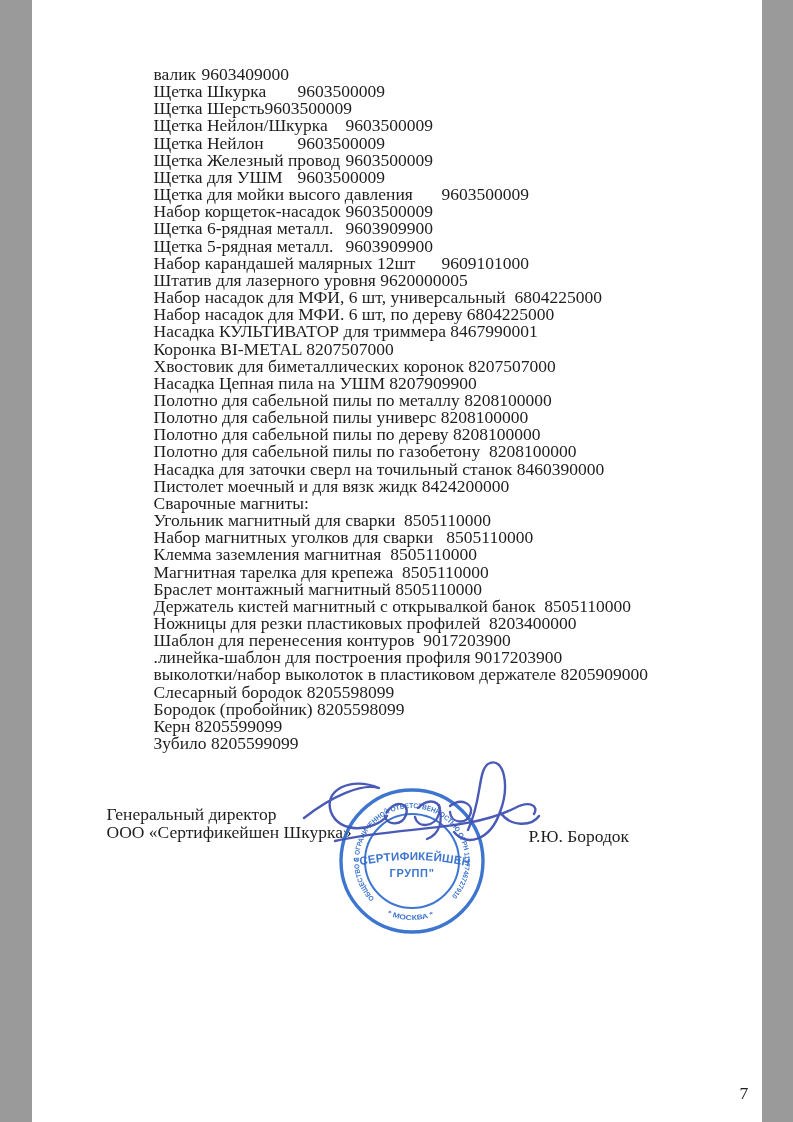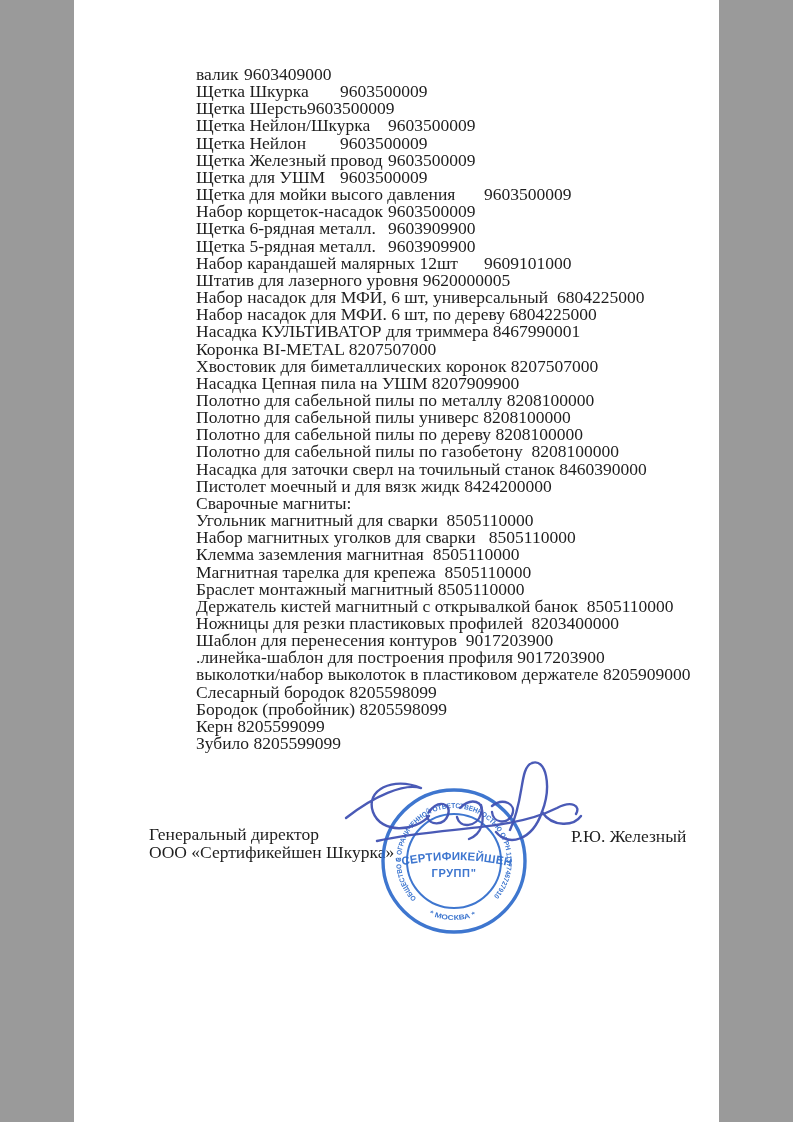--- a/index.html
+++ b/index.html
@@ -1,18 +1,18 @@
 <!DOCTYPE html>
 <html><head>
 <meta charset="utf-8">
 <style>
   html,body{margin:0;padding:0;background:#9a9a9a;}
   .page{
     position:relative;
-    width:645px;height:1122px;
+    width:730px;height:1122px;
     margin:0 auto;
     background:#ffffff;
     font-family:"Liberation Serif", serif;
     color:#222;
     overflow:hidden;
   }
   .doc-text{
     position:absolute;
     left:122px;top:66px;
     font-size:17.5px;
@@ -22,21 +22,20 @@
     -moz-tab-size:48px;
     color:#1e1e1e;
   }
   .doc-line{white-space:pre;}
   .footer-left{
     position:absolute;
     left:75px;top:806px;
     font-size:17.5px;
     line-height:17.6px;
     color:#1e1e1e;
-    margin-top:20px;
   }
   .signer{
     position:absolute;
     left:497px;top:826px;
     font-size:17.5px;
     color:#1e1e1e;
   }
   .page-number{
     position:absolute;
     left:708px;top:1083px;
@@ -54,21 +53,21 @@
 
 <div class="page">
 
   <div class="doc-text"><div class="doc-line">валик	9603409000</div><div class="doc-line">Щетка Шкурка	9603500009</div><div class="doc-line">Щетка Шерсть9603500009</div><div class="doc-line">Щетка Нейлон/Шкурка	9603500009</div><div class="doc-line">Щетка Нейлон	9603500009</div><div class="doc-line">Щетка Железный провод	9603500009</div><div class="doc-line">Щетка для УШМ	9603500009</div><div class="doc-line">Щетка для мойки высого давления	9603500009</div><div class="doc-line">Набор корщеток-насадок	9603500009</div><div class="doc-line">Щетка 6-рядная металл.	9603909900</div><div class="doc-line">Щетка 5-рядная металл.	9603909900</div><div class="doc-line">Набор карандашей малярных 12шт	9609101000</div><div class="doc-line">Штатив для лазерного уровня 9620000005</div><div class="doc-line">Набор насадок для МФИ, 6 шт, универсальный  6804225000</div><div class="doc-line">Набор насадок для МФИ. 6 шт, по дереву 6804225000</div><div class="doc-line">Насадка КУЛЬТИВАТОР для триммера 8467990001</div><div class="doc-line">Коронка BI-METAL 8207507000</div><div class="doc-line">Хвостовик для биметаллических коронок 8207507000</div><div class="doc-line">Насадка Цепная пила на УШМ 8207909900</div><div class="doc-line">Полотно для сабельной пилы по металлу 8208100000</div><div class="doc-line">Полотно для сабельной пилы универс 8208100000</div><div class="doc-line">Полотно для сабельной пилы по дереву 8208100000</div><div class="doc-line">Полотно для сабельной пилы по газобетону  8208100000</div><div class="doc-line">Насадка для заточки сверл на точильный станок 8460390000</div><div class="doc-line">Пистолет моечный и для вязк жидк 8424200000</div><div class="doc-line">Сварочные магниты:</div><div class="doc-line">Угольник магнитный для сварки  8505110000</div><div class="doc-line">Набор магнитных уголков для сварки   8505110000</div><div class="doc-line">Клемма заземления магнитная  8505110000</div><div class="doc-line">Магнитная тарелка для крепежа  8505110000</div><div class="doc-line">Браслет монтажный магнитный 8505110000</div><div class="doc-line">Держатель кистей магнитный с открывалкой банок  8505110000</div><div class="doc-line">Ножницы для резки пластиковых профилей  8203400000</div><div class="doc-line">Шаблон для перенесения контуров  9017203900</div><div class="doc-line">.линейка-шаблон для построения профиля 9017203900</div><div class="doc-line">выколотки/набор выколоток в пластиковом держателе 8205909000</div><div class="doc-line">Слесарный бородок 8205598099</div><div class="doc-line">Бородок (пробойник) 8205598099</div><div class="doc-line">Керн 8205599099</div><div class="doc-line">Зубило 8205599099</div></div>
 
   <div class="footer-left">
     <div>Генеральный директор</div>
     <div>ООО «Сертификейшен Шкурка»</div>
   </div>
 
-  <div class="signer">Р.Ю. Железный</div>
+  <div class="signer">Р.Ю. Бородок</div>
 
   <svg class="stamp-svg" viewBox="0 0 166 166" aria-hidden="true">
     <g fill="none" stroke="#2e6bcb" opacity="0.92">
       <circle cx="83" cy="83" r="71" stroke-width="3.4"></circle>
       <circle cx="83" cy="83" r="47" stroke-width="2"></circle>
     </g>
     <defs>
       <path id="ringTop" d="M 45.5,120.5 A 53,53 0 1 1 120.5,120.5"></path>
       <path id="ringBottom" d="M 58.1,136.5 A 59,59 0 0 0 107.9,136.5"></path>
       <path id="centerArc" d="M 28,88 Q 83,76 138,88"></path>

